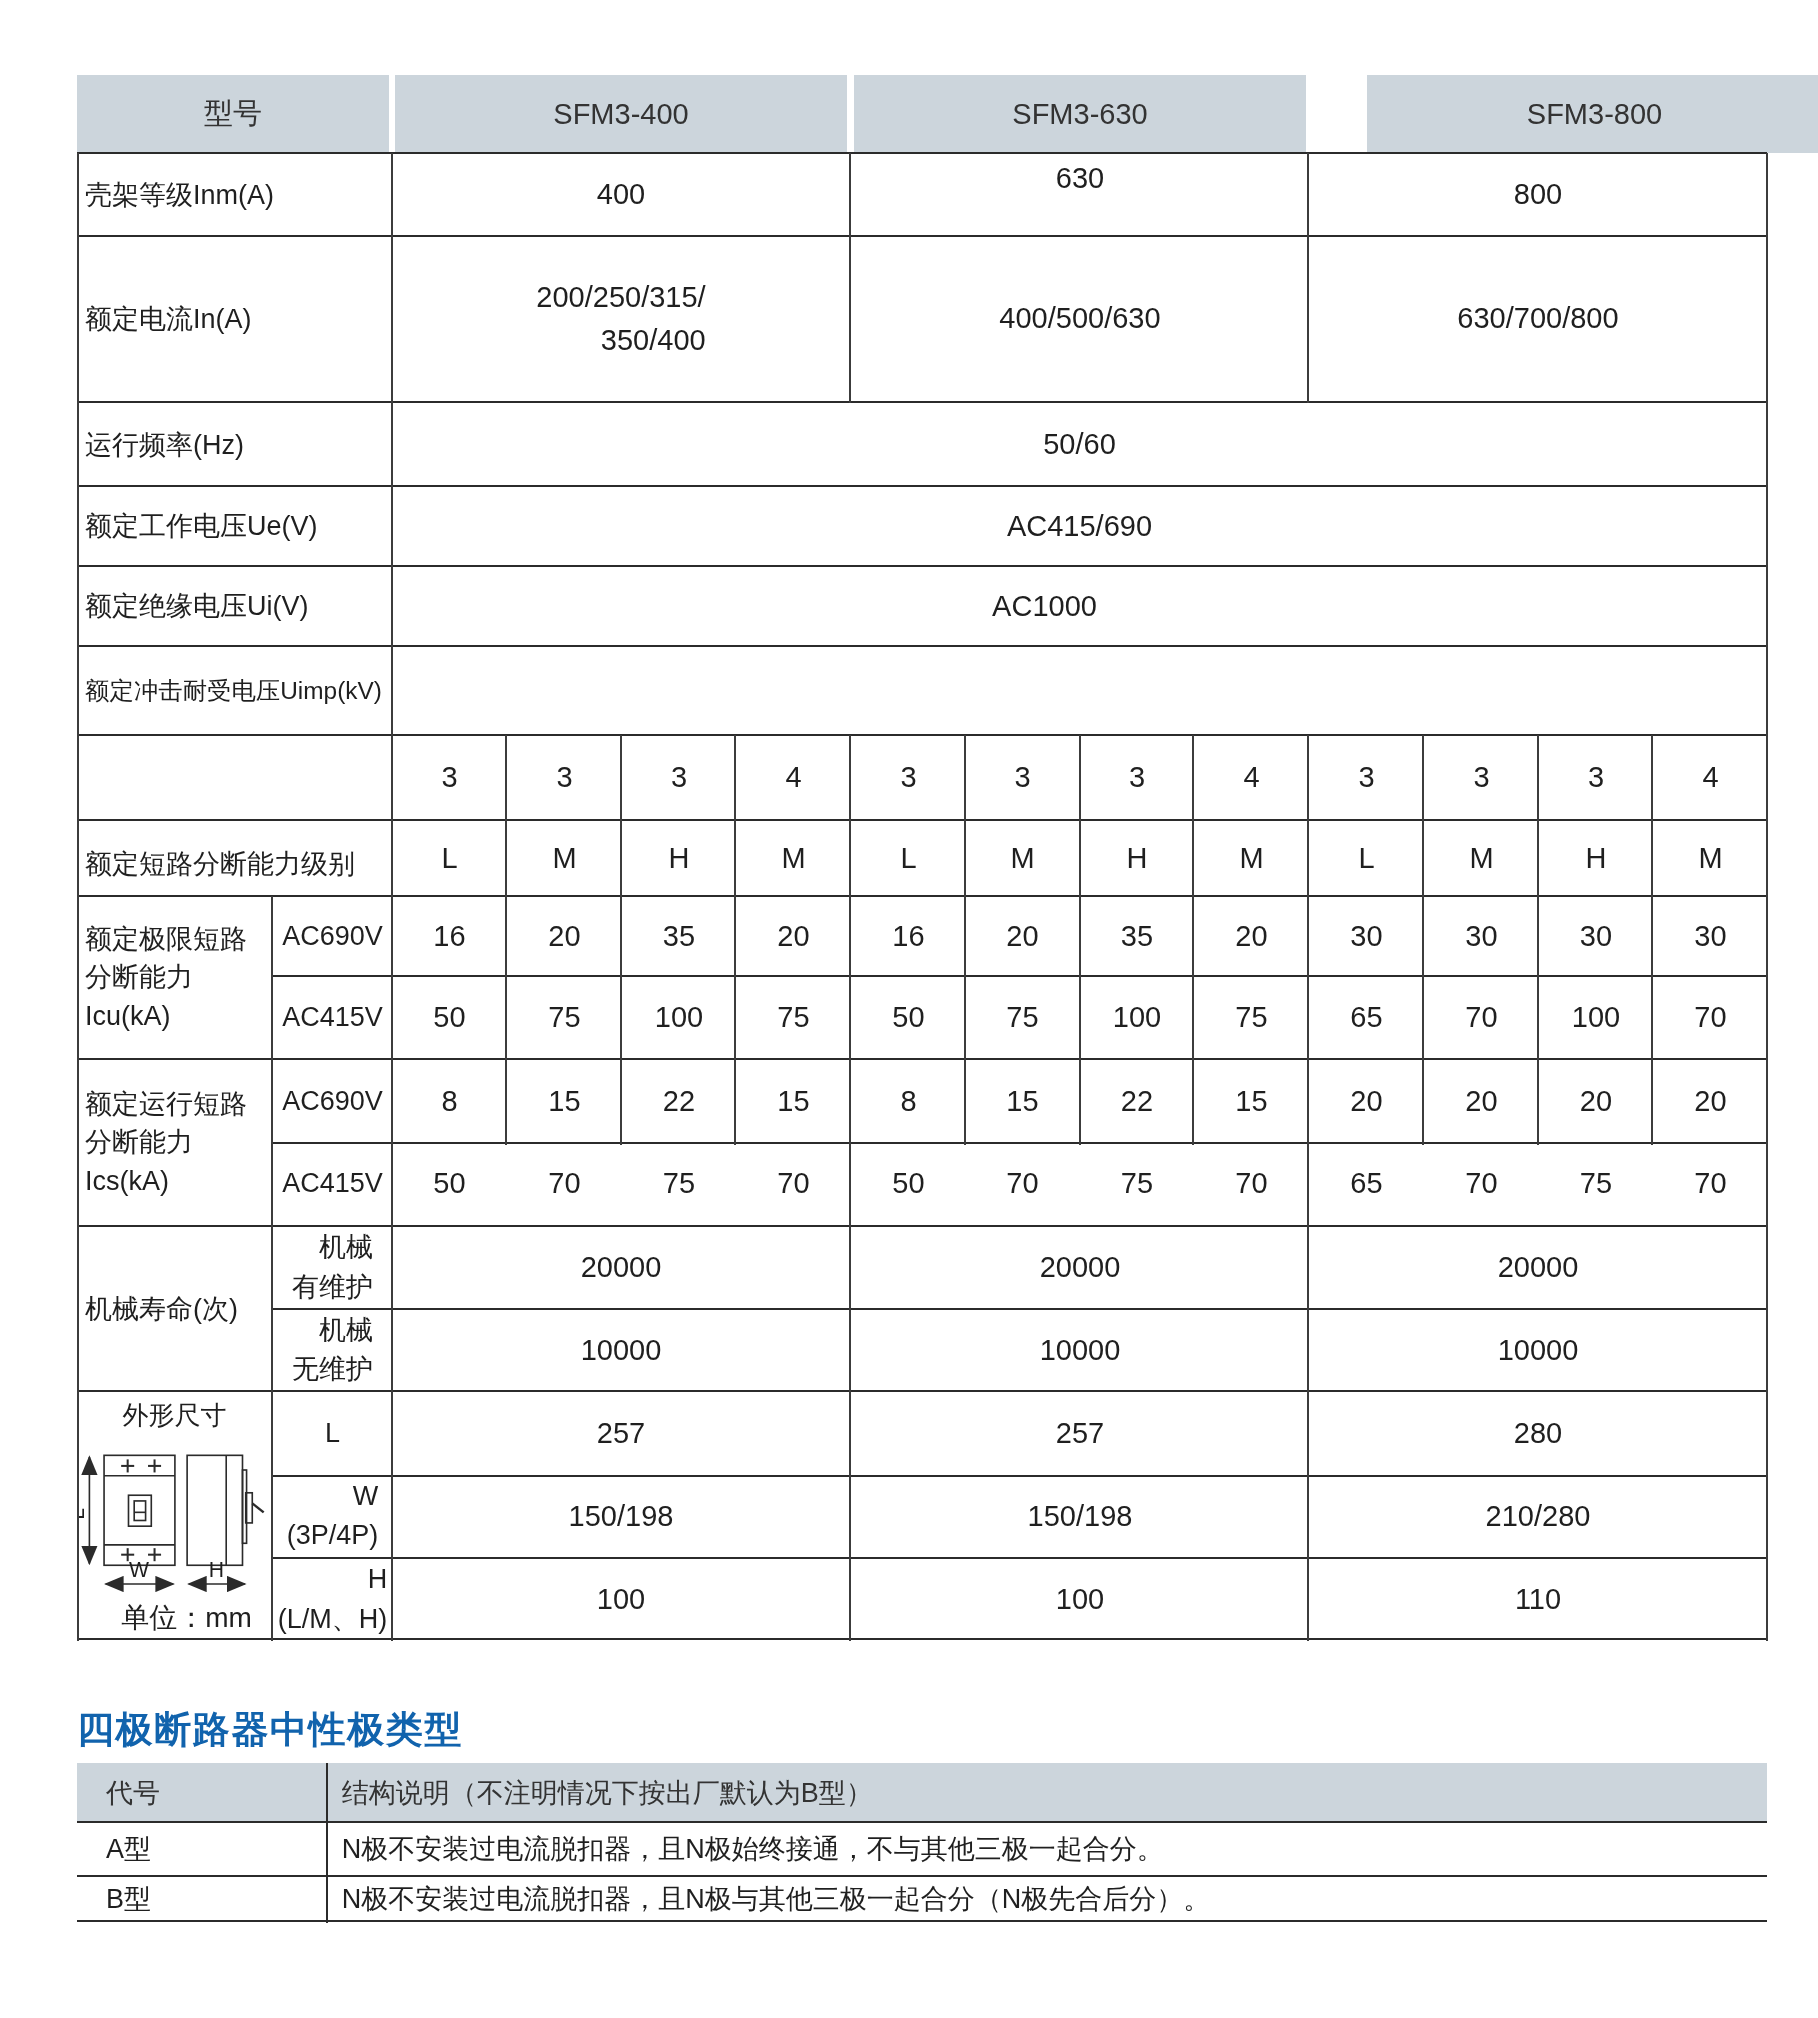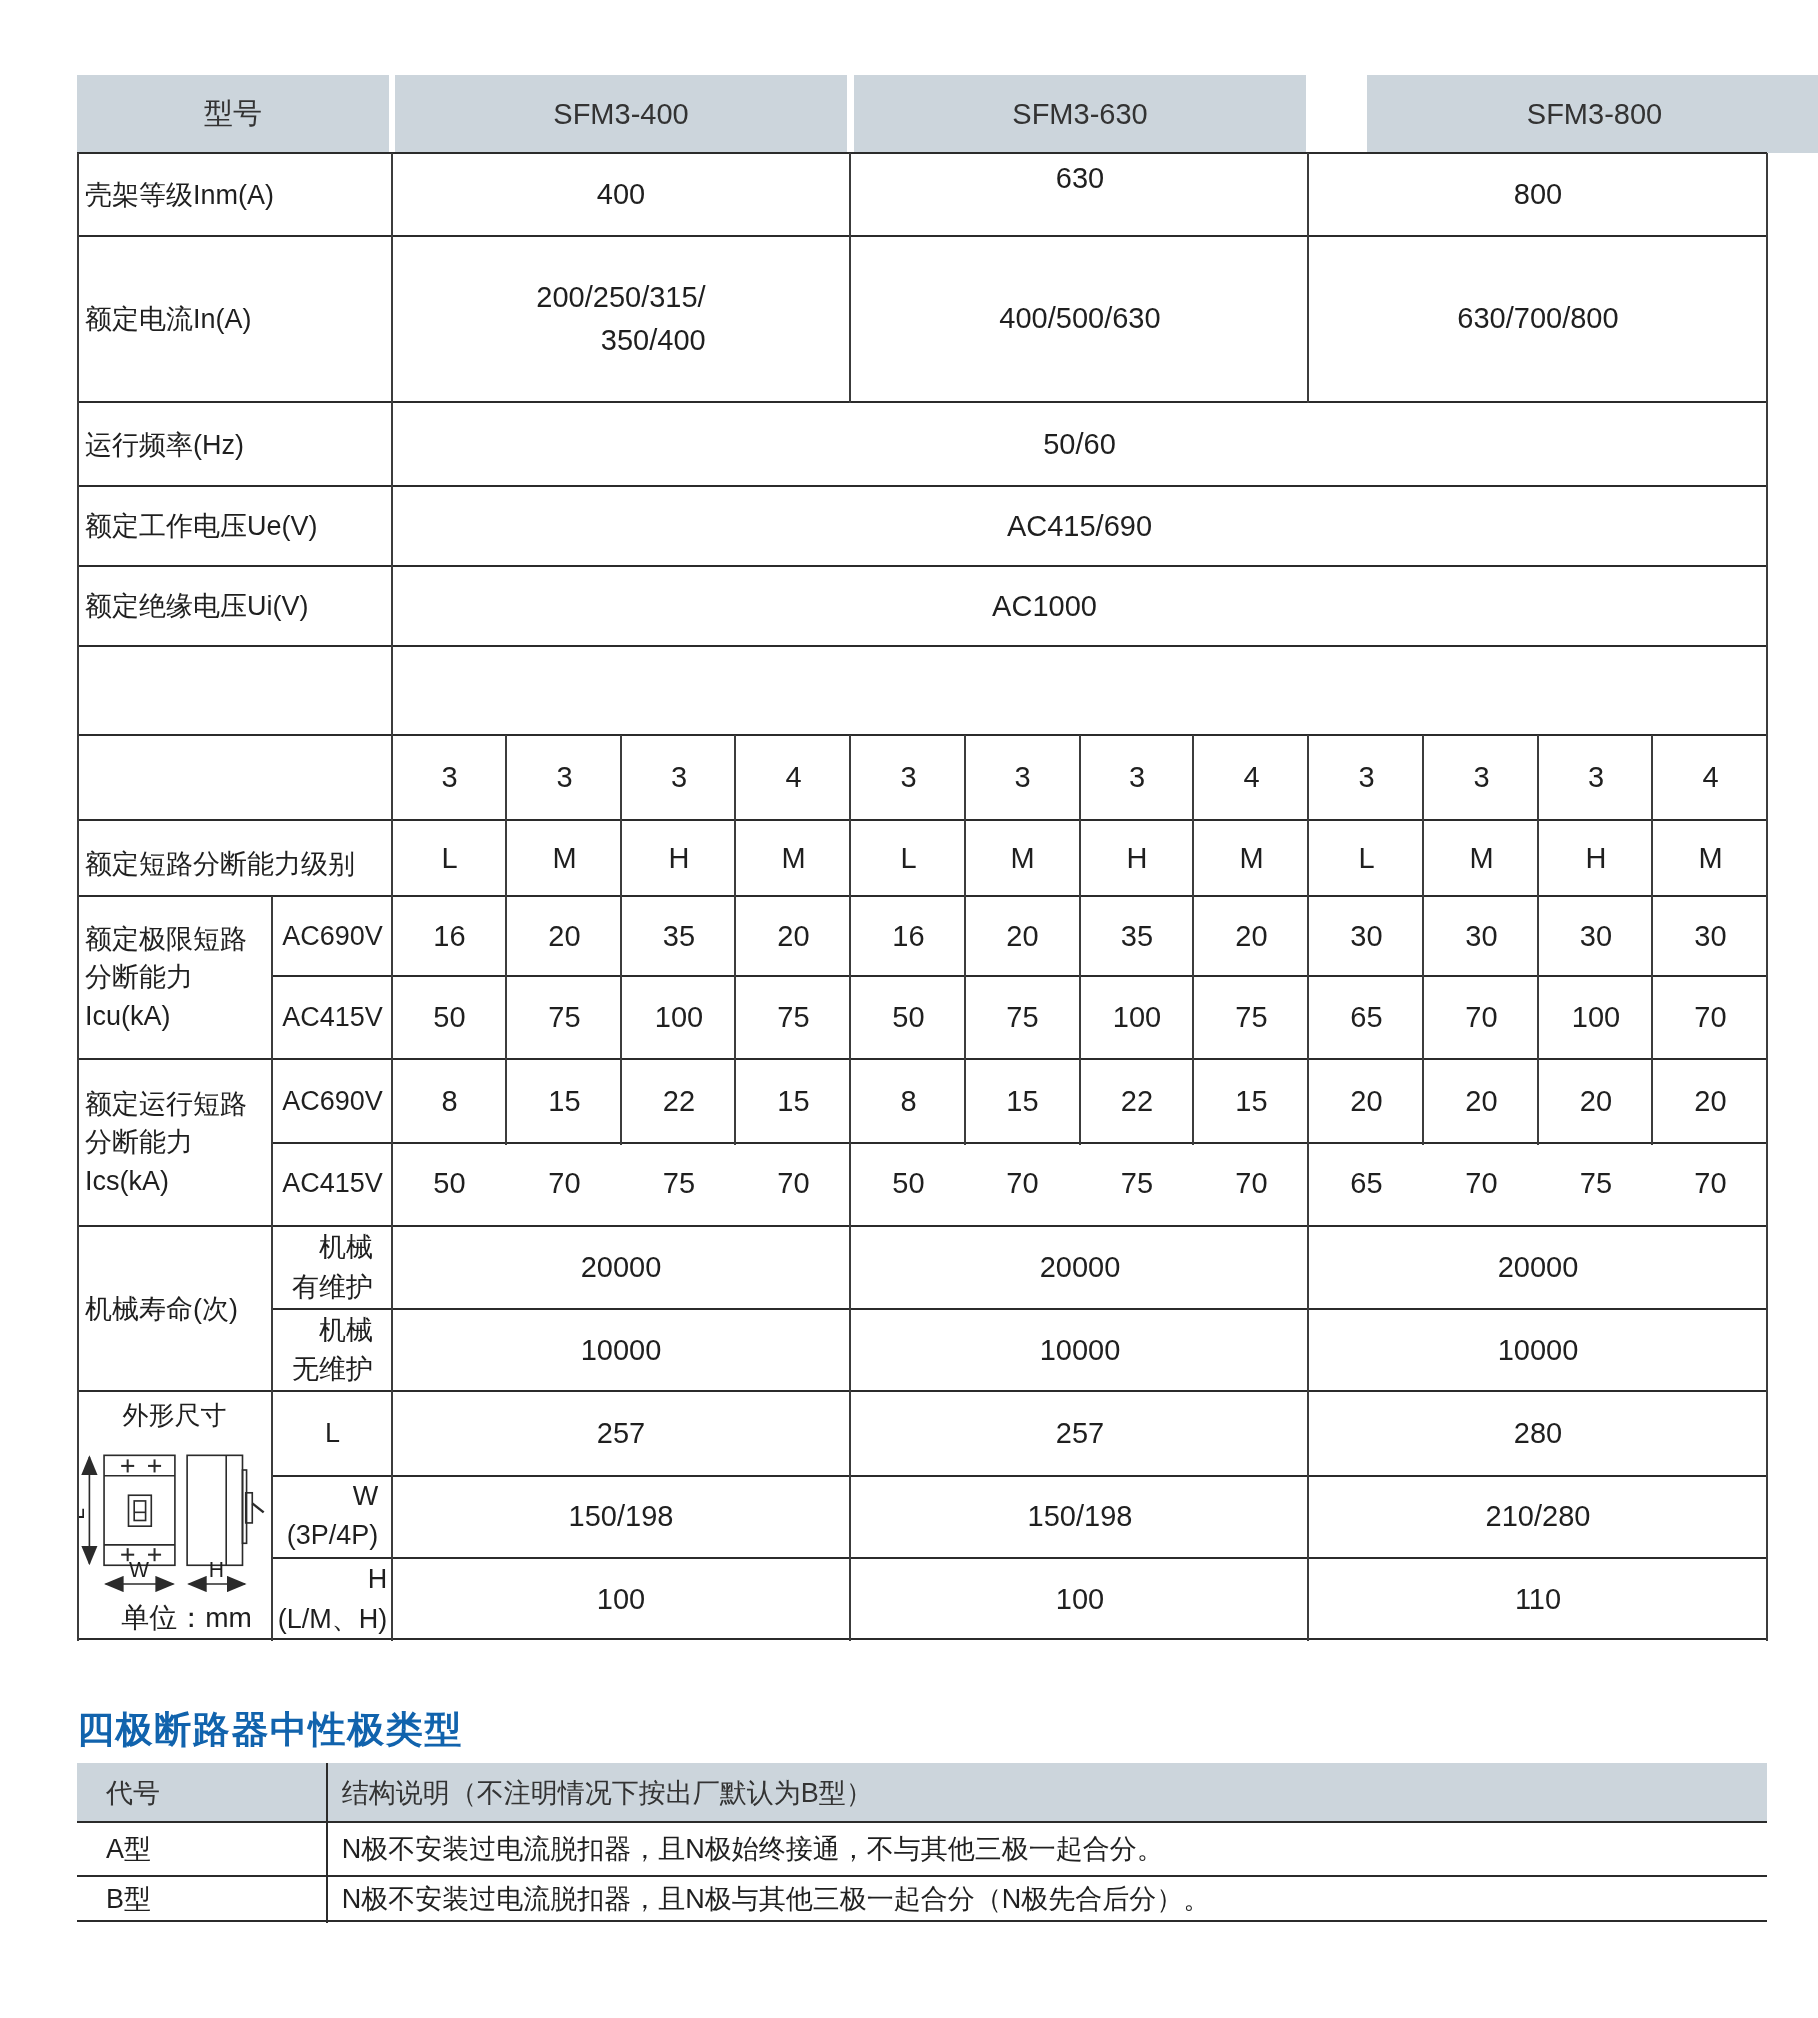--- a/index.html
+++ b/index.html
@@ -45,20 +45,21 @@
 350/400</div>
   <div class="cell" style="left:774px;top:161px;width:458px;height:165px">400/500/630</div>
   <div class="cell" style="left:1232px;top:161px;width:458px;height:165px">630/700/800</div>
 
   <div class="cell lbl" style="left:0;top:327px;width:315px;height:85px">运行频率(Hz)</div>
   <div class="cell" style="left:315px;top:327px;width:1375px;height:85px">50/60</div>
   <div class="cell lbl" style="left:0;top:411px;width:315px;height:80px">额定工作电压Ue(V)</div>
   <div class="cell" style="left:315px;top:411px;width:1375px;height:80px">AC415/690</div>
   <div class="cell lbl" style="left:0;top:491px;width:315px;height:80px">额定绝缘电压Ui(V)</div>
   <div class="cell" style="left:315px;top:491px;width:1305px;height:80px">AC1000</div>
+  <div class="cell lbl" style="left:0;top:571px;width:315px;height:89px;font-size:24.4px">额定冲击耐受电压Uimp(kV)</div>
 
   <div class="cell" style="left:315px;top:660px;width:115px;height:85px">3</div>
   <div class="cell" style="left:430px;top:660px;width:115px;height:85px">3</div>
   <div class="cell" style="left:545px;top:660px;width:114px;height:85px">3</div>
   <div class="cell" style="left:659px;top:660px;width:115px;height:85px">4</div>
   <div class="cell" style="left:774px;top:660px;width:115px;height:85px">3</div>
   <div class="cell" style="left:888px;top:660px;width:115px;height:85px">3</div>
   <div class="cell" style="left:1003px;top:660px;width:114px;height:85px">3</div>
   <div class="cell" style="left:1117px;top:660px;width:115px;height:85px">4</div>
   <div class="cell" style="left:1232px;top:660px;width:115px;height:85px">3</div>

